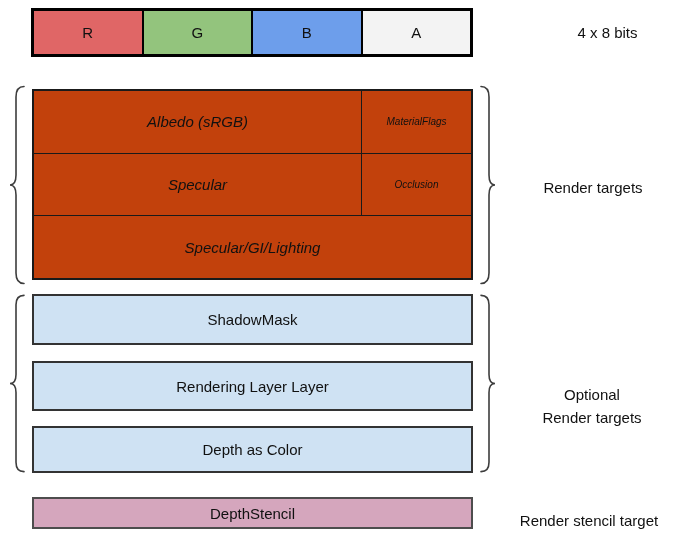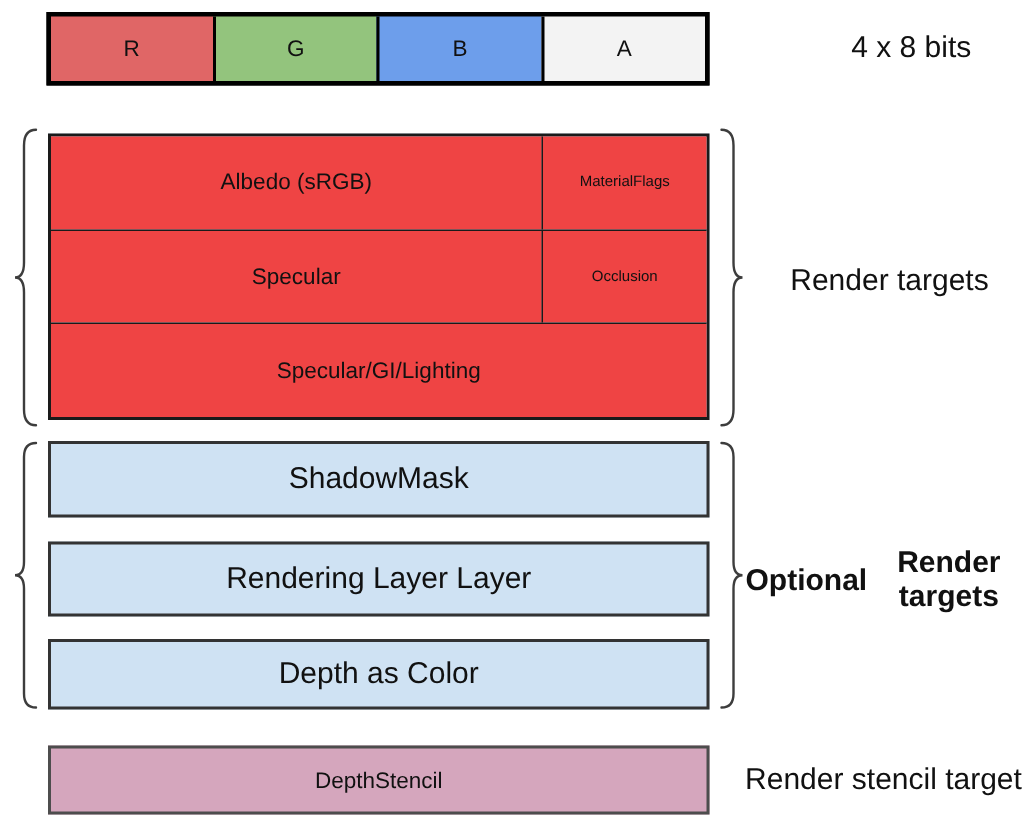--- a/index.html
+++ b/index.html
@@ -20,48 +20,48 @@
     font-size:15px;
   }
   .chan + .chan{border-left:2px solid #000;}
   .c-r{background:#e06666;}
   .c-g{background:#93c47d;}
   .c-b{background:#6d9eeb;}
   .c-a{background:#f3f3f3;}
 
   .side-label{
     display:flex;align-items:center;justify-content:center;text-align:center;
-    font-size:20px;line-height:23px;white-space:pre-line;
+    font-size:15px;line-height:23px;white-space:pre-line;
   }
 
   
   .rt-table{
     left:32px;top:89px;width:441px;height:191px;
     border:2px solid #1a1a1a;background:#cfe2f3;
     display:flex;flex-direction:column;
   }
   .trow{flex:1;display:flex;}
   .trow + .trow{border-top:1.5px solid #1a1a1a;}
   .tcell{
     display:flex;align-items:center;justify-content:center;
-    font-size:15px;background:#ef4444;
+    font-size:15px;background:#c2410c;font-style:italic;
   }
   .tcell.main{flex:1 1 auto;width:328px;}
   .tcell.alpha{
     flex:0 0 109px;border-left:1.5px solid #1a1a1a;font-size:10px;
   }
   .tcell.full{flex:1;}
 
   
   .obox{
     left:32px;width:441px;background:#cfe2f3;border:2px solid #333;
-    display:flex;align-items:center;justify-content:center;font-size:20px;
+    display:flex;align-items:center;justify-content:center;font-size:15px;
   }
   .dbox{
-    left:32px;top:497px;width:441px;height:46px;
+    left:32px;top:497px;width:441px;height:32px;
     background:#d5a6bd;border:2px solid #4d4d4d;
     display:flex;align-items:center;justify-content:center;font-size:15px;
   }
 
   .brace{position:absolute;overflow:visible;}
   .brace path{fill:none;stroke:#3d3d3d;stroke-width:1.6;vector-effect:non-scaling-stroke;stroke-linecap:round;}
 </style>
 </head>
 <body>
 
@@ -101,21 +101,21 @@
     <path d="M16 1.5 Q8 1.5 8 12 L8 90 Q8 100 2 100 Q8 100 8 110 L8 188 Q8 198.5 16 198.5"></path>
   </svg>
   <svg class="brace" style="left:477px;top:294px;" width="20" height="179" viewBox="0 0 20 200" preserveAspectRatio="none">
     <path d="M4 1.5 Q12 1.5 12 12 L12 90 Q12 100 18 100 Q12 100 12 110 L12 188 Q12 198.5 4 198.5"></path>
   </svg>
 
   <div class="abs obox" style="top:294px;height:51px;">ShadowMask</div>
   <div class="abs obox" style="top:361px;height:50px;">Rendering Layer Layer</div>
   <div class="abs obox" style="top:426px;height:47px;text-align:center;">Depth as Color</div>
 
-  <div class="abs side-label" style="left:497px;top:363px;width:190px;height:48px;flex-direction:row;font-weight:bold;">
+  <div class="abs side-label" style="left:497px;top:382px;width:190px;height:48px;flex-direction:column;">
     <span>Optional</span>
     <span>Render targets</span>
   </div>
 
   <div class="abs dbox">DepthStencil</div>
   <div class="abs side-label" style="left:494px;top:508px;width:190px;height:24px;">Render stencil target</div>
 
 </div>
 
 </body></html>

